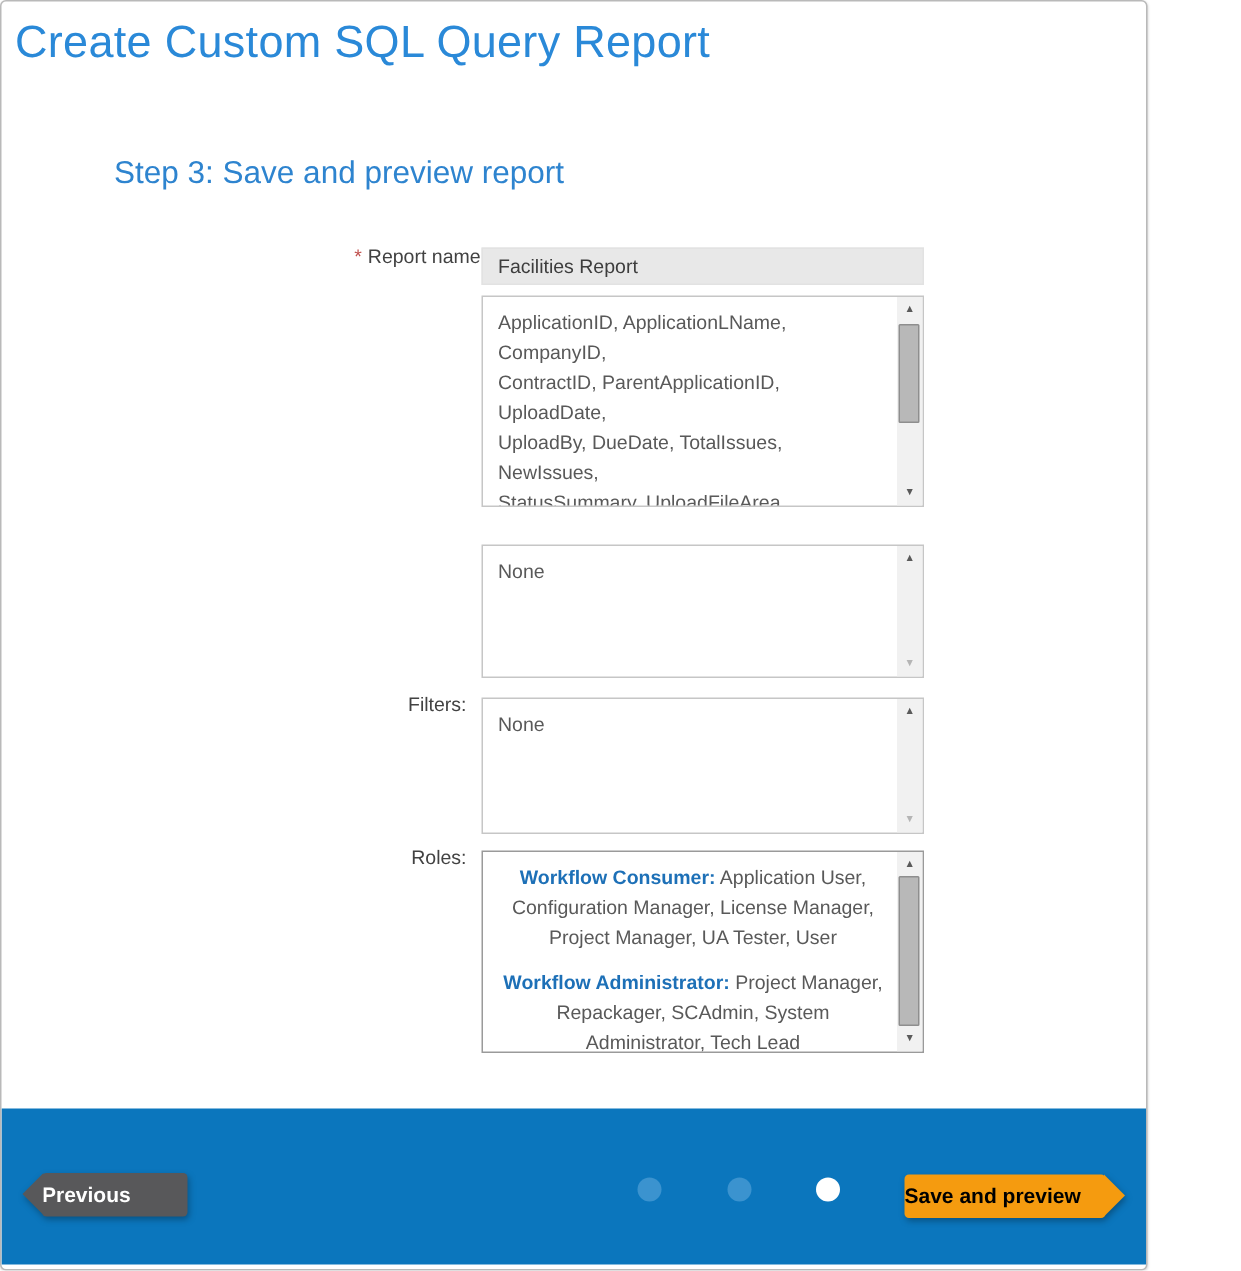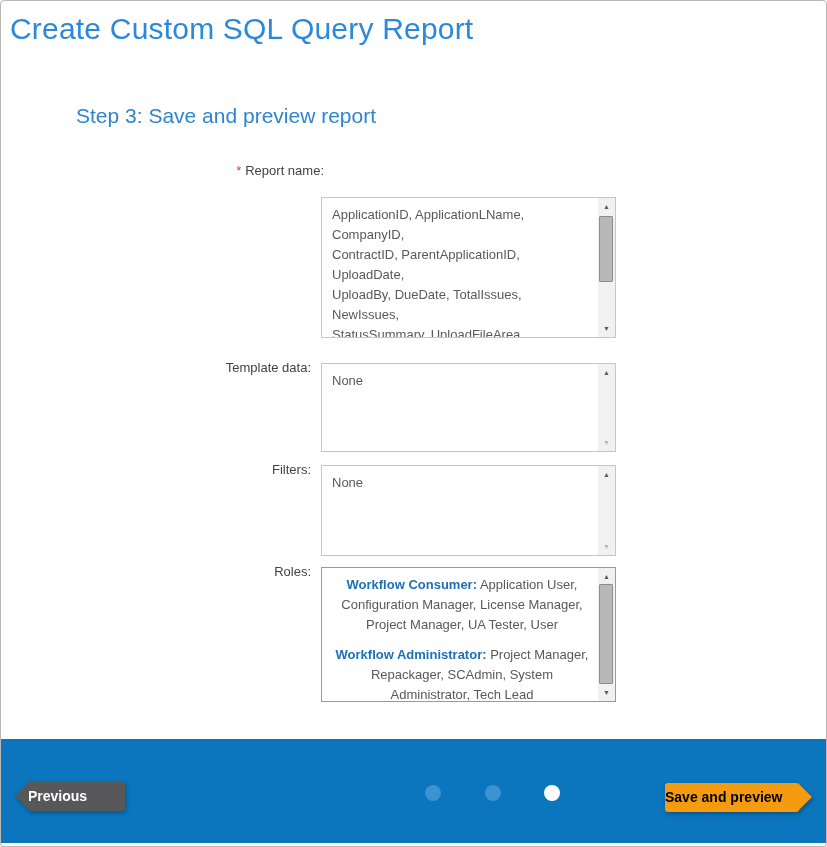--- a/index.html
+++ b/index.html
@@ -1,18 +1,18 @@
 <!DOCTYPE html>
 <html><head>
 <meta charset="utf-8">
 <style>
   * { margin:0; padding:0; box-sizing:border-box; }
   html,body { background:#fff; font-family:"Liberation Sans", sans-serif; }
   .page {
-    position:relative; width:827px; height:847px;
+    position:relative; width:765px; height:847px;
     border:1px solid #b9b9b9; border-radius:4px;
     background:#fff; overflow:hidden;
     box-shadow:0 1px 2px rgba(0,0,0,.18);
   }
   .page-title {
     position:absolute; left:9px; top:11px;
     font-size:30px; font-weight:400; color:#2a89d8; letter-spacing:.2px;
   }
   .step-heading {
     position:absolute; left:75px; top:103px;
@@ -101,37 +101,37 @@
 </style>
 </head>
 <body>
 
 <div class="page">
 
   <div class="page-title">Create Custom SQL Query Report</div>
   <div class="step-heading">Step 3: Save and preview report</div>
 
   <div class="form-label" style="left:108px; top:162px;"><span class="required-star">*</span><span>Report name:</span></div>
+  <input class="text-input" style="top: 164px;" type="text" value="Facilities Report">
 
   <div class="list-box" style="top:196px; height:141px;">
     <div class="box-text">ApplicationID, ApplicationLName, CompanyID,
 ContractID, ParentApplicationID, UploadDate,
 UploadBy, DueDate, TotalIssues, NewIssues,
 StatusSummary, UploadFileArea,
 ApplicationType, ApplicationSName,
 CompanyAppSeqNo, BUID,
 CurrentWFMajorItemID, CurrentWFMinorItemID</div>
     <div class="sbar">
       <div class="sbtn up">▲</div>
       <div class="sthumb" style="top:18px; height:66px;"></div>
       <div class="sbtn down">▼</div>
     </div>
   </div>
 
-  <div class="form-label" style="left:95px; top:359px;">Template data:</div>
   <div class="list-box" style="top:362px; height:89px;">
     <div class="box-text">None</div>
     <div class="sbar">
       <div class="sbtn up">▲</div>
       <div class="sbtn down dim">▼</div>
     </div>
   </div>
 
   <div class="form-label" style="left:95px; top:461px;">Filters:</div>
   <div class="list-box" style="top:464px; height:91px;">

